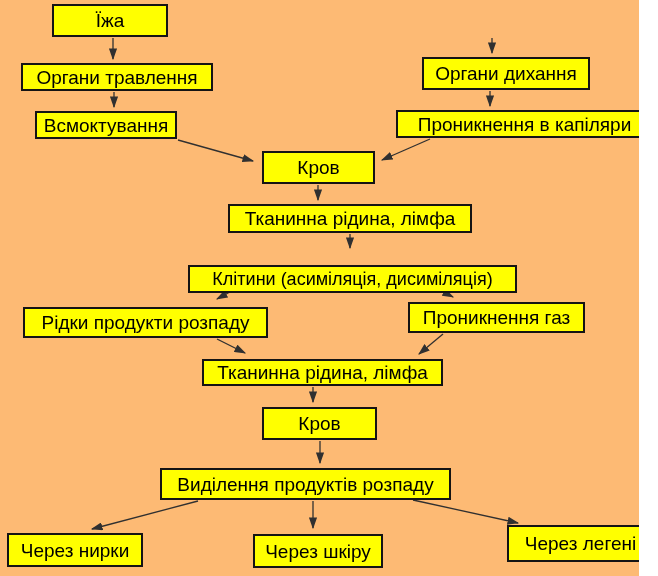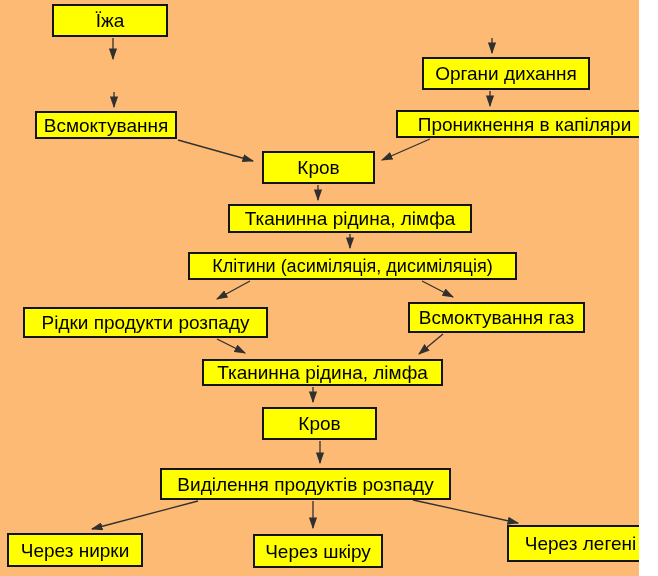--- a/index.html
+++ b/index.html
@@ -67,20 +67,23 @@
     <line x1="198" y1="501" x2="92" y2="529" marker-end="url(#ah)"></line>
     <line x1="313" y1="501" x2="313" y2="528" marker-end="url(#ah)"></line>
     <line x1="413" y1="500" x2="518" y2="523" marker-end="url(#ah)"></line>
   </svg>
 
   <div class="node" style="left:52px; top:4px; width:116px; height:33px;">
     <span>Їжа</span>
   </div>
 
 
+  <div class="node" style="left:21px; top:63px; width:192px; height:28px;">
+    <span>Органи травлення</span>
+  </div>
 
   <div class="node" style="left:422px; top:57px; width:168px; height:33px;">
     <span>Органи дихання</span>
   </div>
 
   <div class="node" style="left:35px; top:111px; width:142px; height:28px;">
     <span>Всмоктування</span>
   </div>
 
   <div class="node" style="left:396px; top:110px; width:257px; height:28px;text-align:center;">
@@ -88,30 +91,30 @@
   </div>
 
   <div class="node" style="left:262px; top:151px; width:113px; height:33px;">
     <span>Кров</span>
   </div>
 
   <div class="node" style="left:228px; top:204px; width:244px; height:29px;">
     <span>Тканинна рідина, лімфа</span>
   </div>
 
-  <div class="node fs18" style="left:188px; top:252px; width:329px; height:28px;">
+  <div class="node fs18" style="left:188px; top:265px; width:329px; height:28px;">
     <span>Клітини (асиміляція, дисиміляція)</span>
   </div>
 
   <div class="node" style="left:23px; top:307px; width:245px; height:31px;">
     <span>Рідки продукти розпаду</span>
   </div>
 
   <div class="node" style="left:408px; top:302px; width:177px; height:31px;">
-    <span>Всмоктування газ</span>
+    <span>Проникнення газ</span>
   </div>
 
   <div class="node" style="left:202px; top:359px; width:241px; height:27px;">
     <span>Тканинна рідина, лімфа</span>
   </div>
 
   <div class="node" style="left:262px; top:407px; width:115px; height:33px;">
     <span>Кров</span>
   </div>
 

